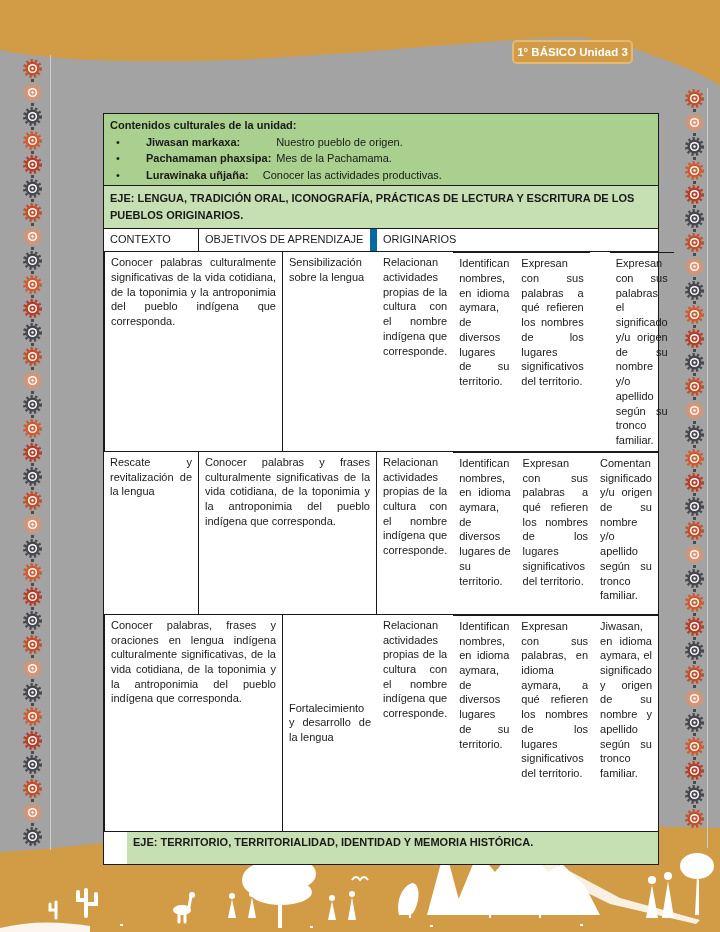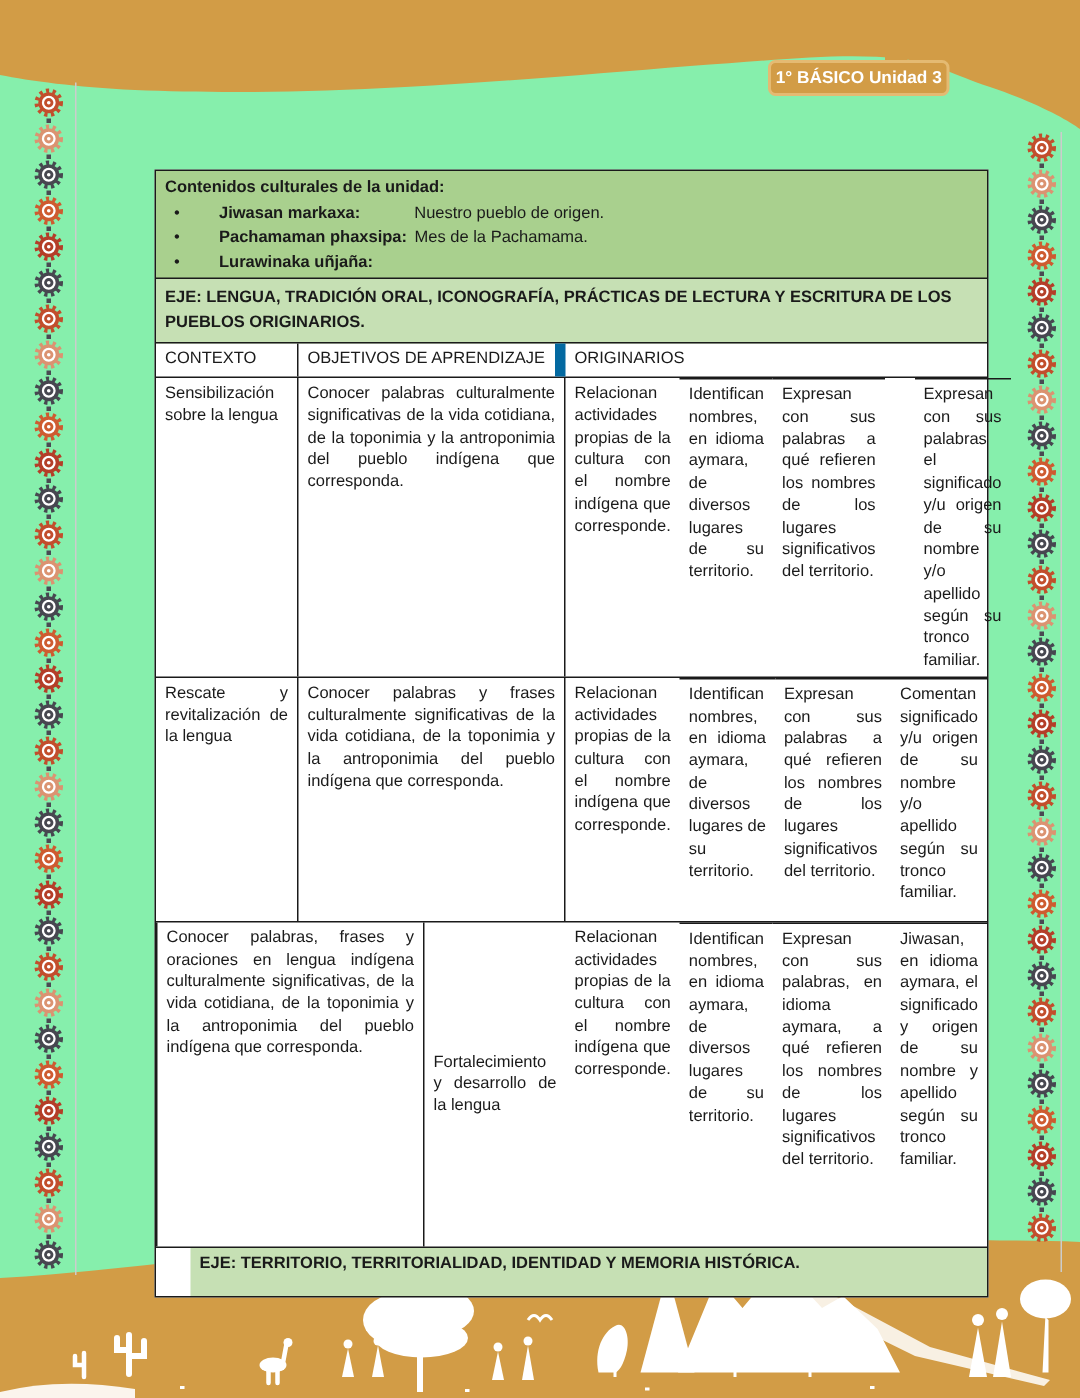--- a/index.html
+++ b/index.html
@@ -1,17 +1,17 @@
 <!DOCTYPE html>
 <html style="--accent: #d29c46; --green-dark: #a9d08e; --green-light: #c6e0b4;"><head>
 <meta charset="utf-8">
 <style>
   html,body{margin:0;padding:0;background:#ffffff;}
   .page{
-    position:relative;width:720px;height:932px;background:#86efac;overflow:hidden;
+    position:relative;width:720px;height:932px;background:#a3a3a3;overflow:hidden;
     font-family:"Liberation Sans","DejaVu Sans",sans-serif;color:#1a1a1a;
   }
   svg{display:block;}
   .band{fill:var(--accent,#d29c46);}
 
   
   .top-art{position:absolute;top:0;left:0;}
   .badge-notch{position:absolute;left:590px;top:26px;width:15px;height:18px;background:var(--accent);z-index:2;}
   .unit-badge{
     position:absolute;left:512px;top:40px;width:121px;height:24px;z-index:3;
@@ -738,35 +738,36 @@
           <span class="desc">Nuestro pueblo de origen.</span>
         </div>
         <div class="bullet">
           <span class="dot">•</span>
           <span class="term">Pachamaman phaxsipa:</span>
           <span class="desc">Mes de la Pachamama.</span>
         </div>
         <div class="bullet">
           <span class="dot">•</span>
           <span class="term">Lurawinaka uñjaña:</span>
+          <span class="desc">Conocer las actividades productivas.</span>
         </div>
       </div>
     </div>
 
     <div class="sec sec-eje">EJE: LENGUA, TRADICIÓN ORAL, ICONOGRAFÍA, PRÁCTICAS DE LECTURA Y ESCRITURA DE LOS PUEBLOS ORIGINARIOS.</div>
 
     <div class="hrow">
       <div class="hcell hc1">CONTEXTO</div>
       <div class="hcell hc2">OBJETIVOS DE APRENDIZAJE</div>
       <div class="hcell hc3">ORIGINARIOS</div>
     </div>
 
     <div class="brow r1">
+      <div class="cell obj">Conocer palabras culturalmente significativas de la vida cotidiana, de la toponimia y la antroponimia del pueblo indígena que corresponda.</div>
       <div class="cell ctx">Sensibilización sobre la lengua</div>
-      <div class="cell obj">Conocer palabras culturalmente significativas de la vida cotidiana, de la toponimia y la antroponimia del pueblo indígena que corresponda.</div>
       <div class="indcol">
         <div class="ind h42">Relacionan actividades propias de la cultura con el nombre indígena que corresponde.</div>
         <div class="ind h41">Identifican nombres, en idioma aymara, de diversos lugares de su territorio.</div>
         <div class="ind h42">Expresan con sus palabras a qué refieren los nombres de los lugares significativos del territorio.</div>
         <div class="ind h40">Expresan con sus palabras el significado y/u origen de su nombre y/o apellido según su tronco familiar.</div>
       </div>
     </div>
 
     <div class="brow r2">
       <div class="cell ctx">Rescate y revitalización de la lengua</div>

